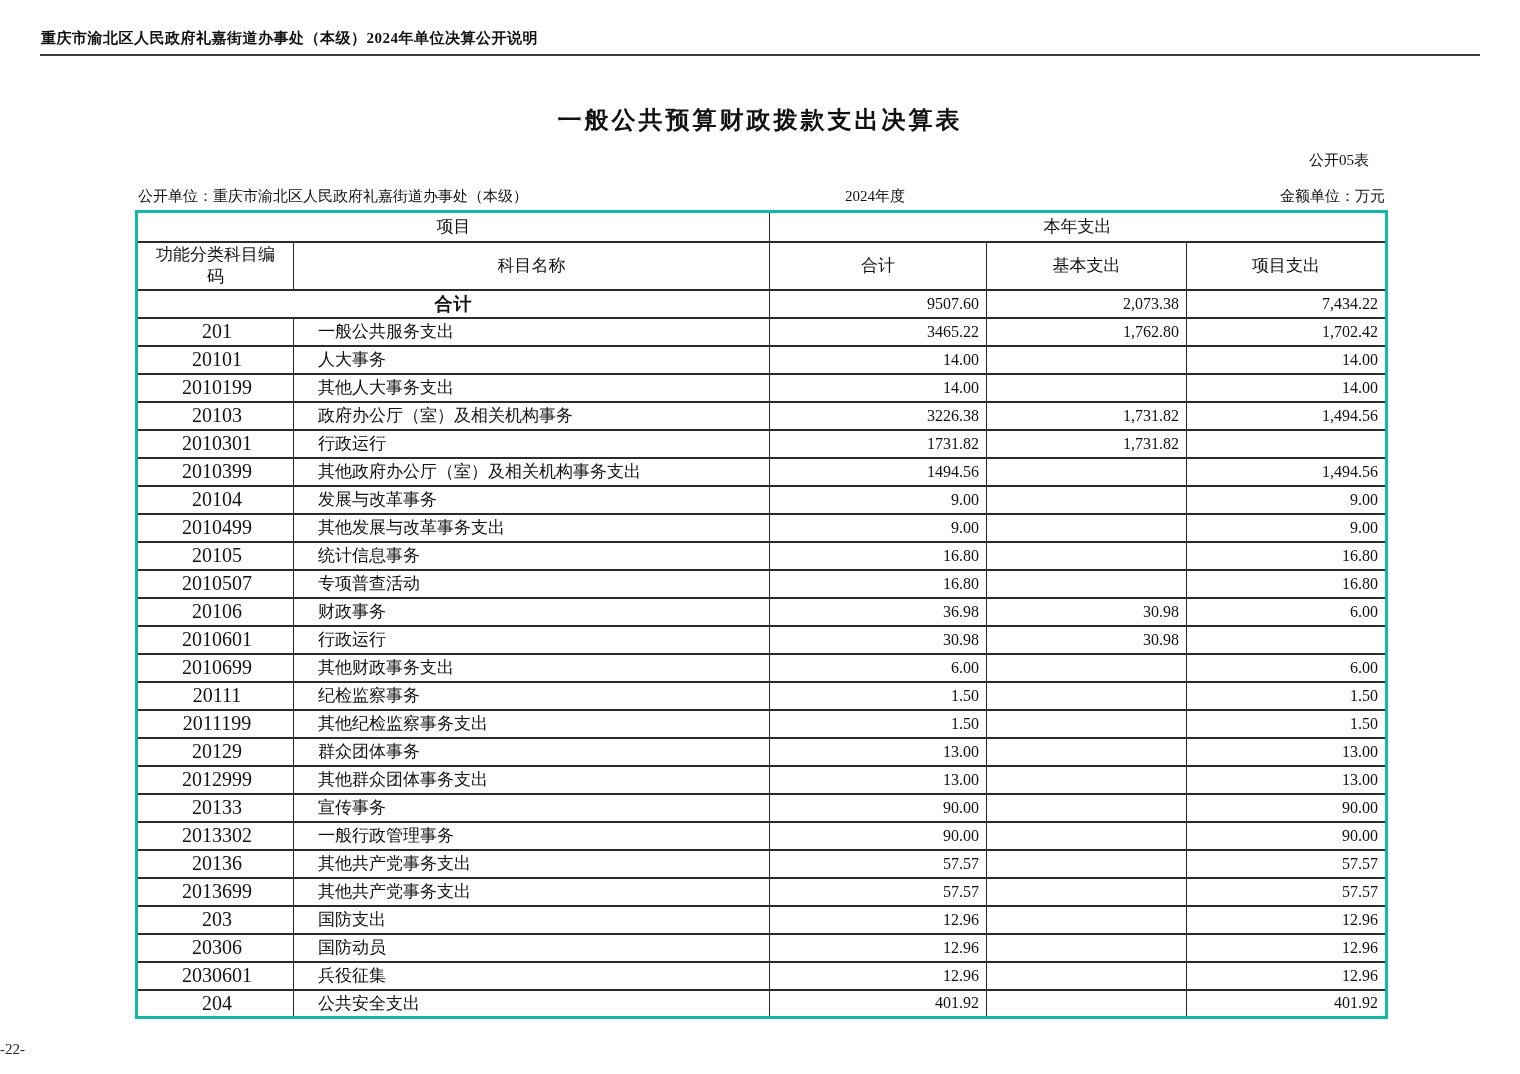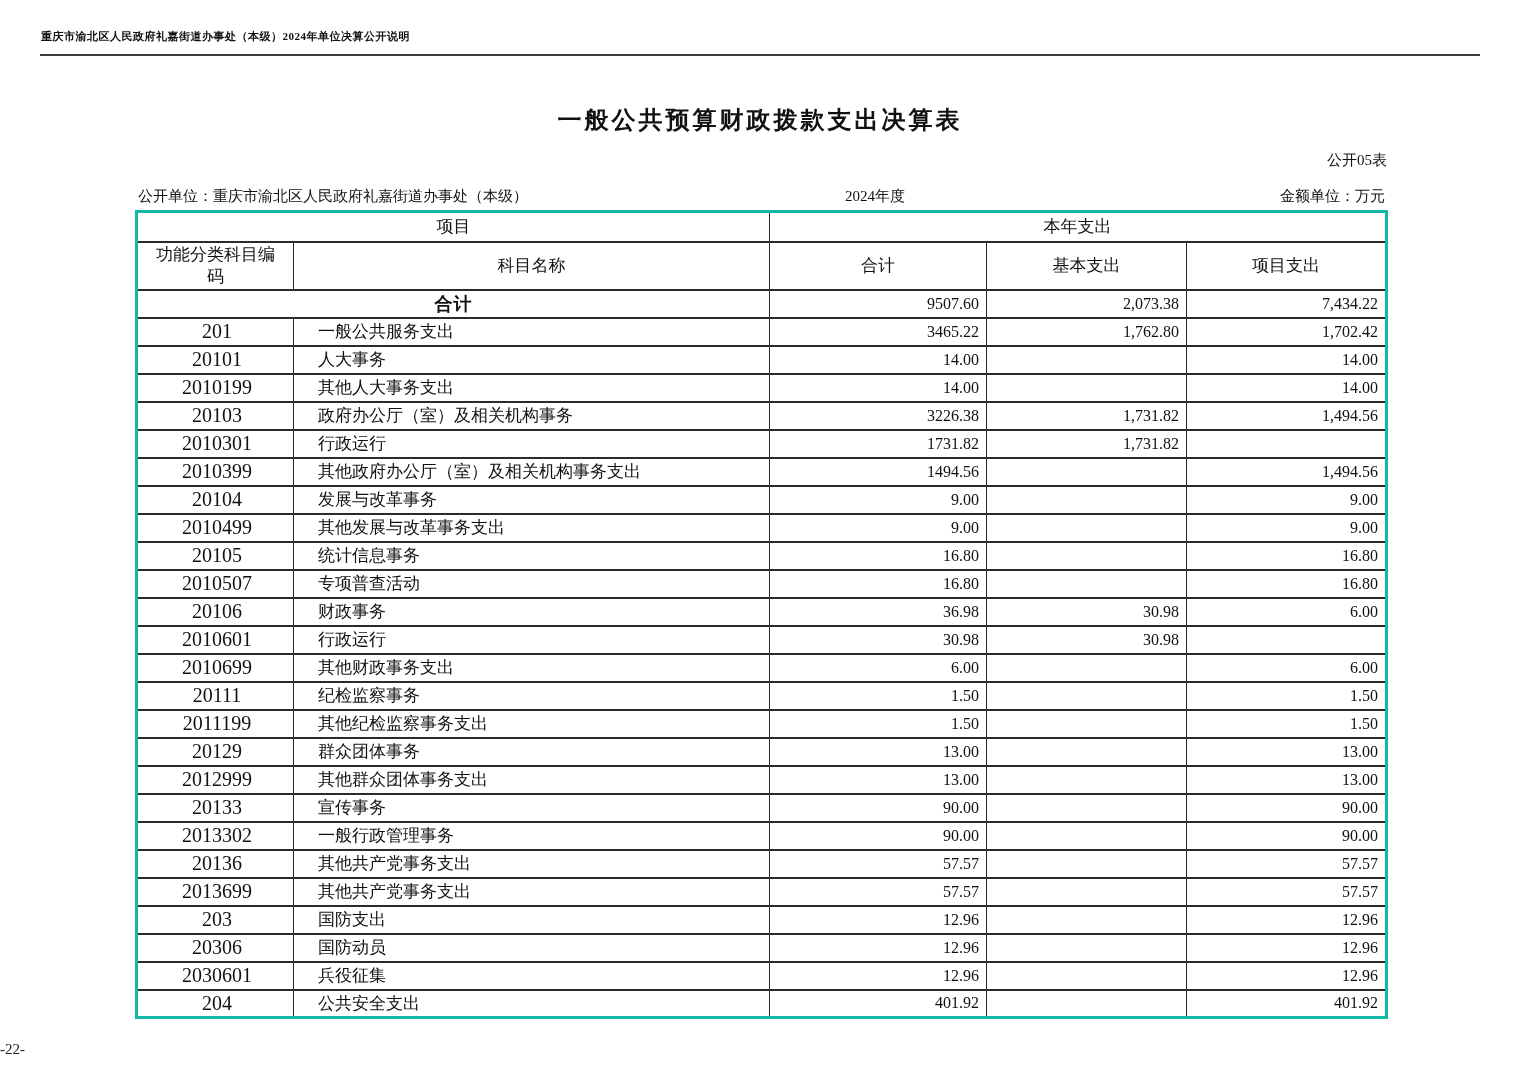--- a/index.html
+++ b/index.html
@@ -8,33 +8,33 @@
     position:relative;
     width:1520px; height:1074px;
     background:#ffffff;
     font-family:"Liberation Serif","DejaVu Serif",serif;
     color:#111111;
     margin:0 auto;
     overflow:hidden;
   }
   .doc-header {
     position:absolute; left:41px; top:29px;
-    font-size:11px; font-weight:bold; letter-spacing:0.5px;
+    font-size:15px; font-weight:bold; letter-spacing:0.5px;
     white-space:nowrap;
   }
   .header-rule {
     position:absolute; left:40px; top:54px;
     width:1440px; height:2px; background:#3c3c3c;
   }
   .report-title {
     position:absolute; left:0; top:104px; width:100%;
     text-align:center; font-size:24px; font-weight:600; letter-spacing:3px;
   }
   .table-no {
-    position:absolute; top:151px; right:133px;
+    position:absolute; top:151px; right:151px;
     font-size:15px;
   }
   .meta-row { position:absolute; top:187px; left:0; width:100%; height:20px; font-size:15px; }
   .meta-unit  { position:absolute; left:138px; white-space:nowrap; }
   .meta-period{ position:absolute; left:845px; white-space:nowrap; }
   .meta-amount{ position:absolute; right:135px; white-space:nowrap; }
 
   table.budget {
     position:absolute; left:135px; top:210px;
     width:1250px;

